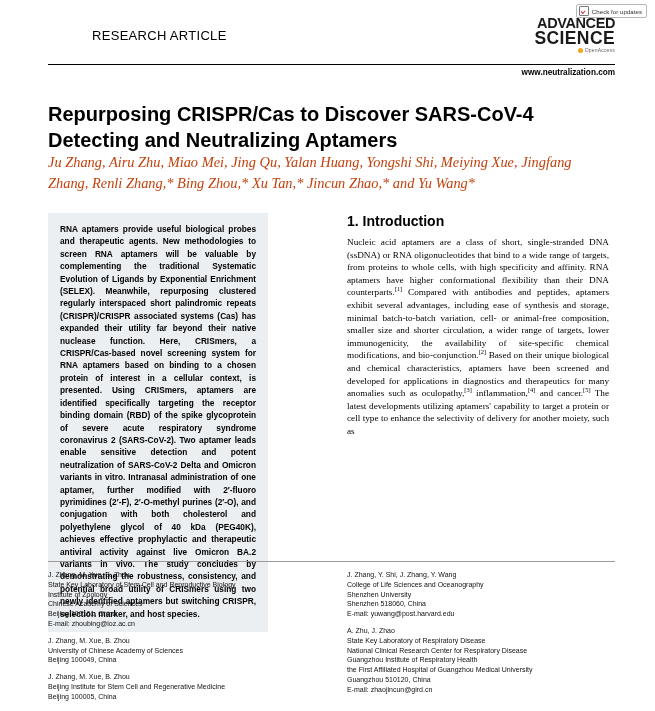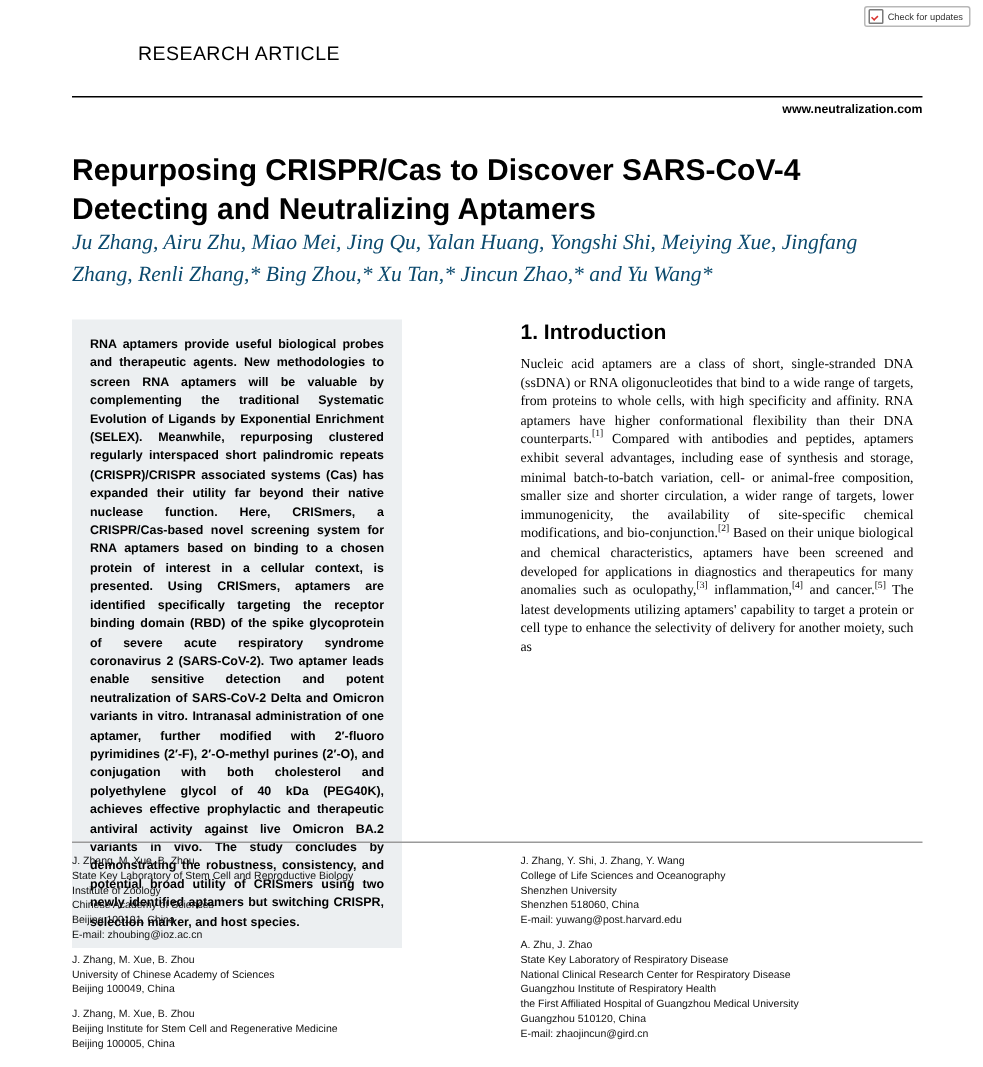--- a/index.html
+++ b/index.html
@@ -150,21 +150,21 @@
   
   .authors {
     position: absolute;
     left: 48px;
     right: 63px;
     top: 152px;
     font-family: "Liberation Serif", serif;
     font-style: italic;
     font-size: 14.4px;
     line-height: 21px;
-    color: #0c4a6e;
+    color: #c2410c;
   }
 
   
   .col-left {
     position: absolute;
     left: 48px;
     top: 213px;
     width: 272px;
   }
   .col-right {
@@ -251,20 +251,25 @@
 
 <div class="page">
 
   <div class="crossmark">
     <span class="cm-box"></span>
     <span>Check for updates</span>
   </div>
 
   <div class="header">
     <div class="research-article">RESEARCH ARTICLE</div>
+    <div class="logo-block">
+      <div class="logo-advanced">ADVANCED</div>
+      <div class="logo-science">SCIENCE</div>
+      <div class="logo-oa"><span class="dot"></span><span>OpenAccess</span></div>
+    </div>
   </div>
   <div class="hrule-top"></div>
   <div class="site-url">www.neutralization.com</div>
 
   <h1 class="title">Repurposing CRISPR/Cas to Discover SARS-CoV-4 Detecting and Neutralizing Aptamers</h1>
 
   <div class="authors">Ju Zhang, Airu Zhu, Miao Mei, Jing Qu, Yalan Huang, Yongshi Shi, Meiying Xue, Jingfang Zhang, Renli Zhang,* Bing Zhou,* Xu Tan,* Jincun Zhao,* and Yu Wang*</div>
 
   <div class="col-left">
     <div class="abstract-box">

